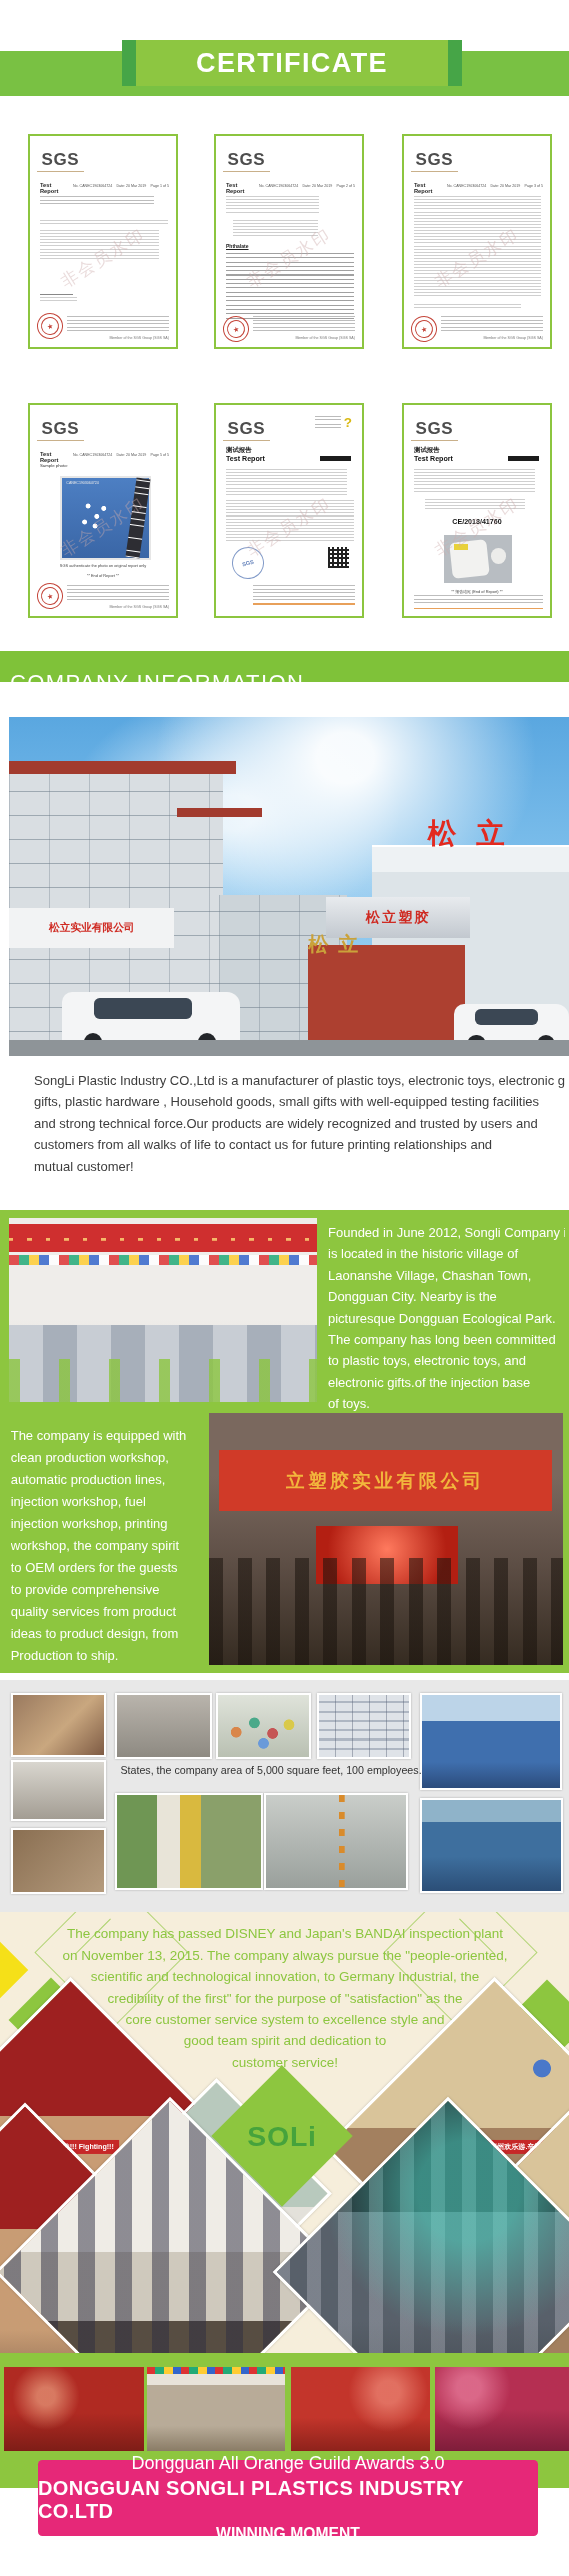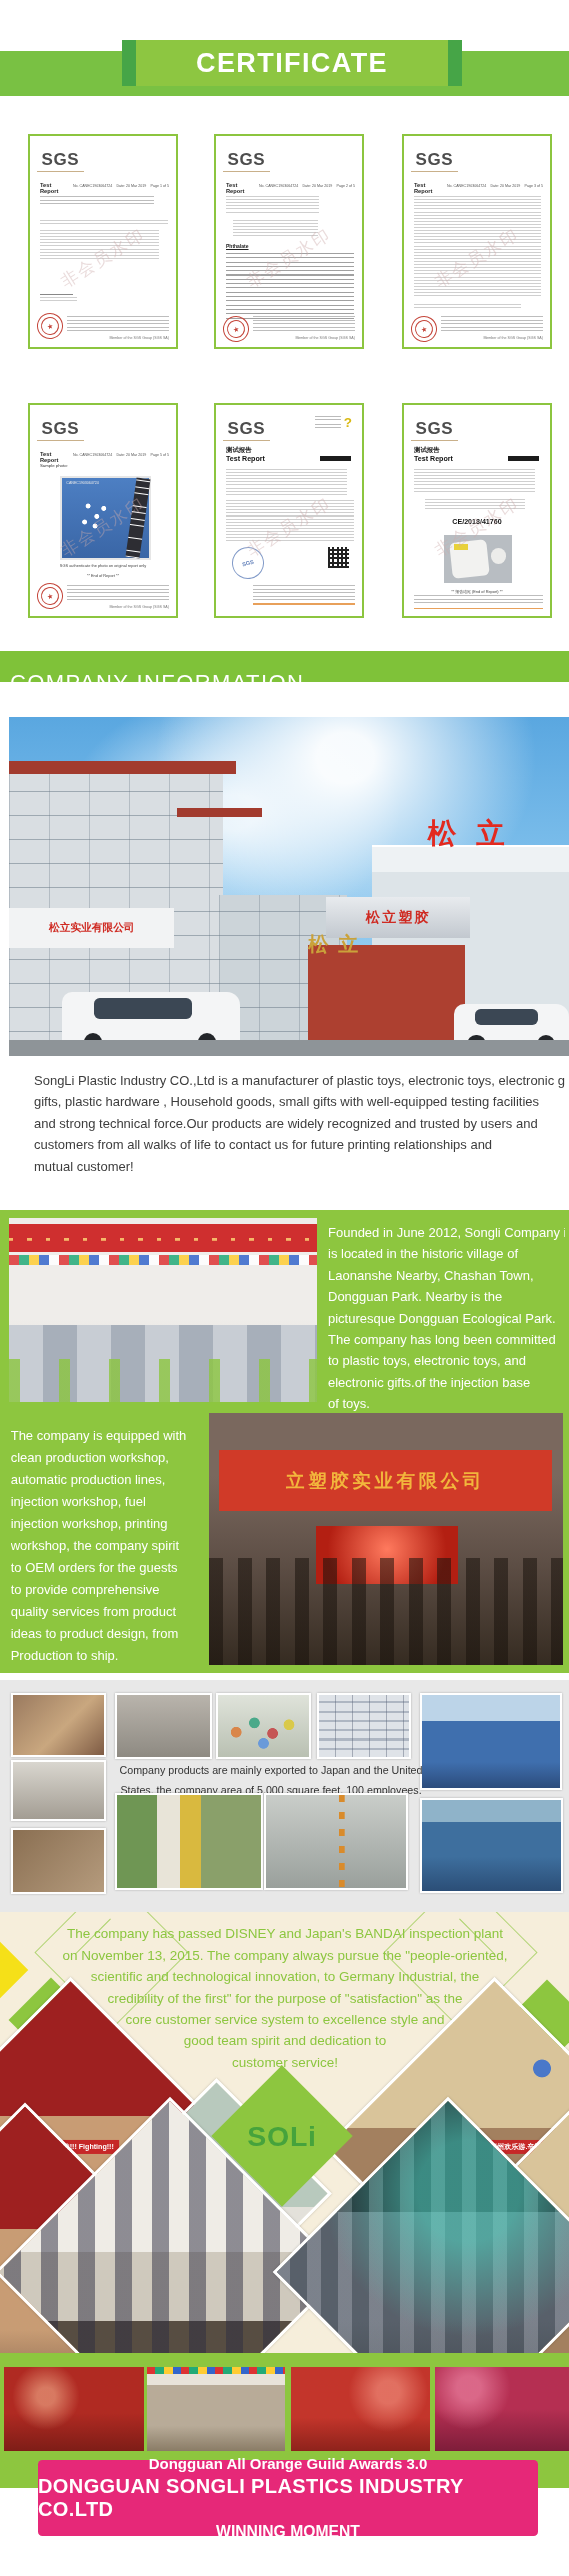--- a/index.html
+++ b/index.html
@@ -177,21 +177,21 @@
   .bottom-green { position:absolute; left:0; top:2353px; width:570px; height:135px; background:#8dc63f; }
   .awA { background:radial-gradient(circle at 30% 35%, rgba(255,200,160,.5) 0 8%, transparent 30%), linear-gradient(180deg,#b02a22 0 55%,#7e1d17); }
   .awB { background:
       repeating-linear-gradient(90deg,#d33 0 8.5px,#2a7 8.5px 17px,#fc3 17px 26px,#36c 26px 34px) ,
       linear-gradient(180deg,#e8e3da 0 22%,#b8ab98 22% 70%,#8a7c66);
       background-size:100% 7.1px, 100% 100%; background-repeat:no-repeat, no-repeat; }
   .awC { background:radial-gradient(circle at 70% 30%, rgba(255,170,150,.5) 0 10%, transparent 35%), linear-gradient(180deg,#c3352b 0 60%,#8e221b); }
   .awD { background:radial-gradient(circle at 25% 25%, rgba(255,160,190,.5) 0 10%, transparent 35%), linear-gradient(180deg,#b52f52 0 50%,#7e1d3a); }
   .pinkbox { position:absolute; left:38px; top:2460px; width:500px; height:76px; background:#e62878; border-radius:4.3px;
              display:flex; flex-direction:column; align-items:center; justify-content:center; gap:2.8px; color:#fff; }
-  .pb1 { font-size:15px; font-weight:bold; }
+  .pb1 { font-size:18px; font-weight:normal; }
   .pb2 { font-size:20px; font-weight:bold; letter-spacing:0.4px; }
   .pb3 { font-size:15.7px; font-weight:bold; }
 </style>
 </head>
 <body>
 
 <div class="page">
 
   <div class="band"></div>
   <div class="ribbon">
@@ -351,22 +351,22 @@
   <div class="greenblock"></div>
   <div class="photo p-office">
     <div class="banner"></div>
     <div class="flags"></div>
     <div class="desks"></div>
     <div class="chairs"></div>
   </div>
   <div class="founded">
     <div class="tline">Founded in June 2012, Songli Company i</div>
     <div class="tline">is located in the historic village of</div>
-    <div class="tline">Laonanshe Nearby, Chashan Town,</div>
-    <div class="tline">Dongguan Park. Nearby is the</div>
+    <div class="tline">Laonanshe Village, Chashan Town,</div>
+    <div class="tline">Dongguan City. Nearby is the</div>
     <div class="tline">picturesque Dongguan Ecological Park.</div>
     <div class="tline">The company has long been committed</div>
     <div class="tline">to plastic toys, electronic toys, and</div>
     <div class="tline">electronic gifts.of the injection base</div>
     <div class="tline">of toys.</div>
   </div>
   <div class="equipped">
     <div class="tline">The company is equipped with</div>
     <div class="tline">clean production workshop,</div>
     <div class="tline">automatic production lines,</div>
@@ -387,21 +387,20 @@
     <div class="crowd"></div>
   </div>
 
   <div class="collage">
     <div class="photo frame phA" style="left:10.7px; top:13px; width:95px; height:64px;"></div>
     <div class="photo frame phB" style="left:115px; top:13px; width:97px; height:66px;"></div>
     <div class="photo frame phC" style="left:216px; top:13px; width:95px; height:66px;"></div>
     <div class="photo frame phD" style="left:317px; top:13px; width:94px; height:66px;"></div>
     <div class="photo frame phE" style="left:420px; top:13px; width:142px; height:97px;"></div>
     <div class="export">
-      <div class="tline">Company products are mainly exported to Japan and the United</div>
       <div class="tline">States, the company area of 5,000 square feet, 100 employees.</div>
     </div>
     <div class="photo frame phF" style="left:10.7px; top:80px; width:95px; height:61px;"></div>
     <div class="photo frame phG" style="left:10.7px; top:148px; width:95px; height:66px;"></div>
     <div class="photo frame phH" style="left:115px; top:113px; width:148px; height:97px;"></div>
     <div class="photo frame phI" style="left:264px; top:113px; width:144px; height:97px;"></div>
     <div class="photo frame phJ" style="left:420px; top:118px; width:143px; height:95px;"></div>
   </div>
 
   <div class="dband">

